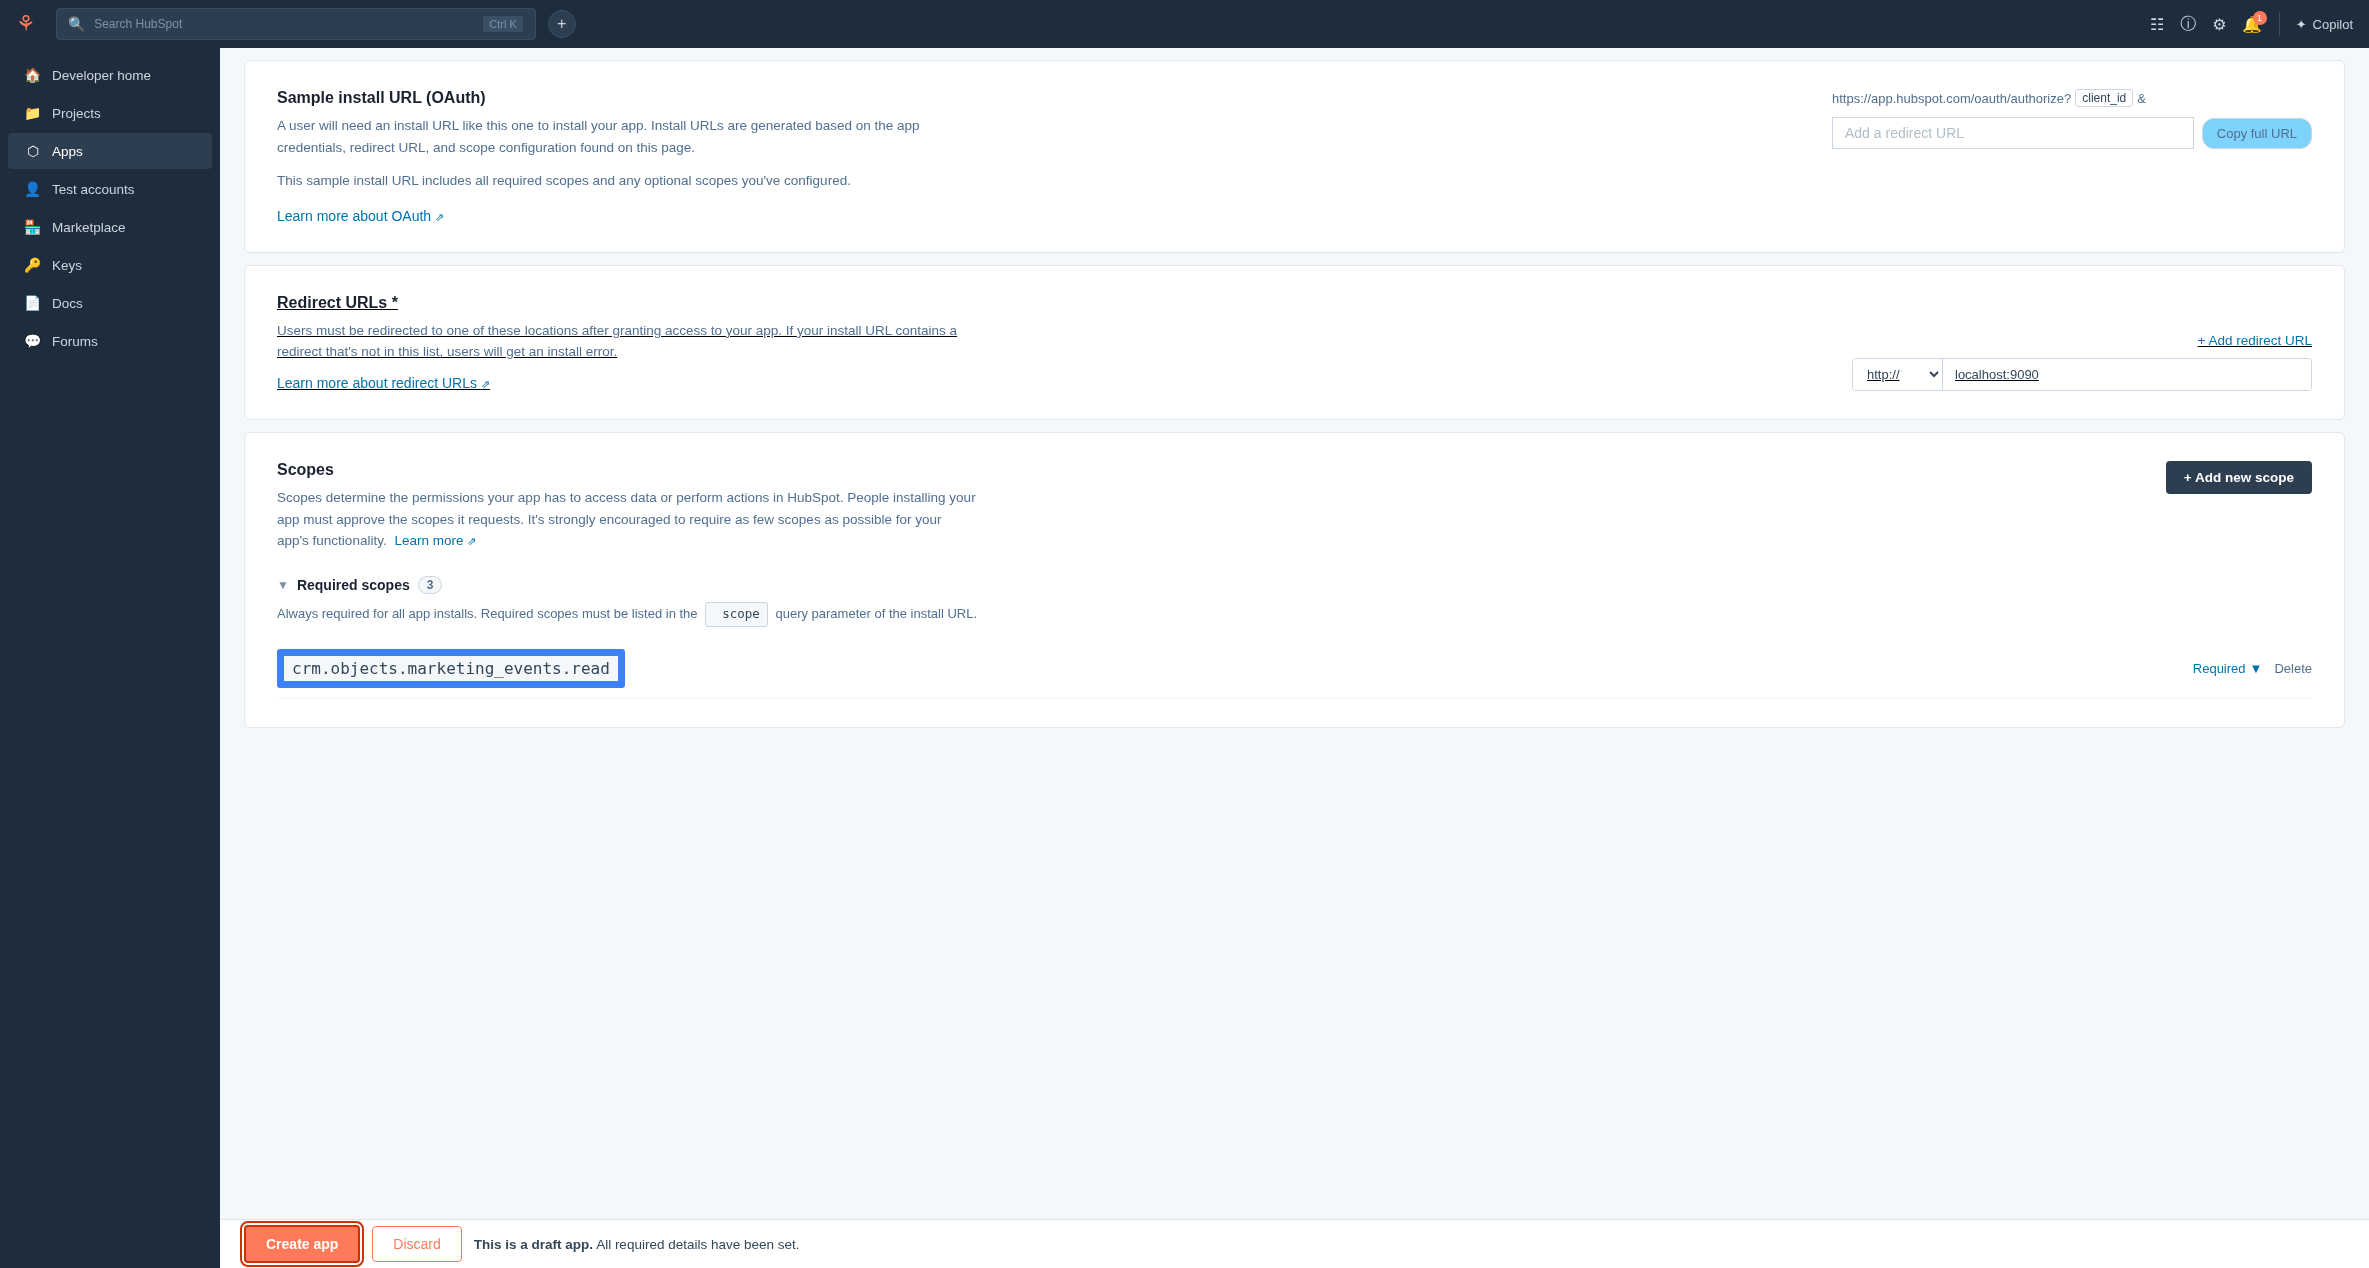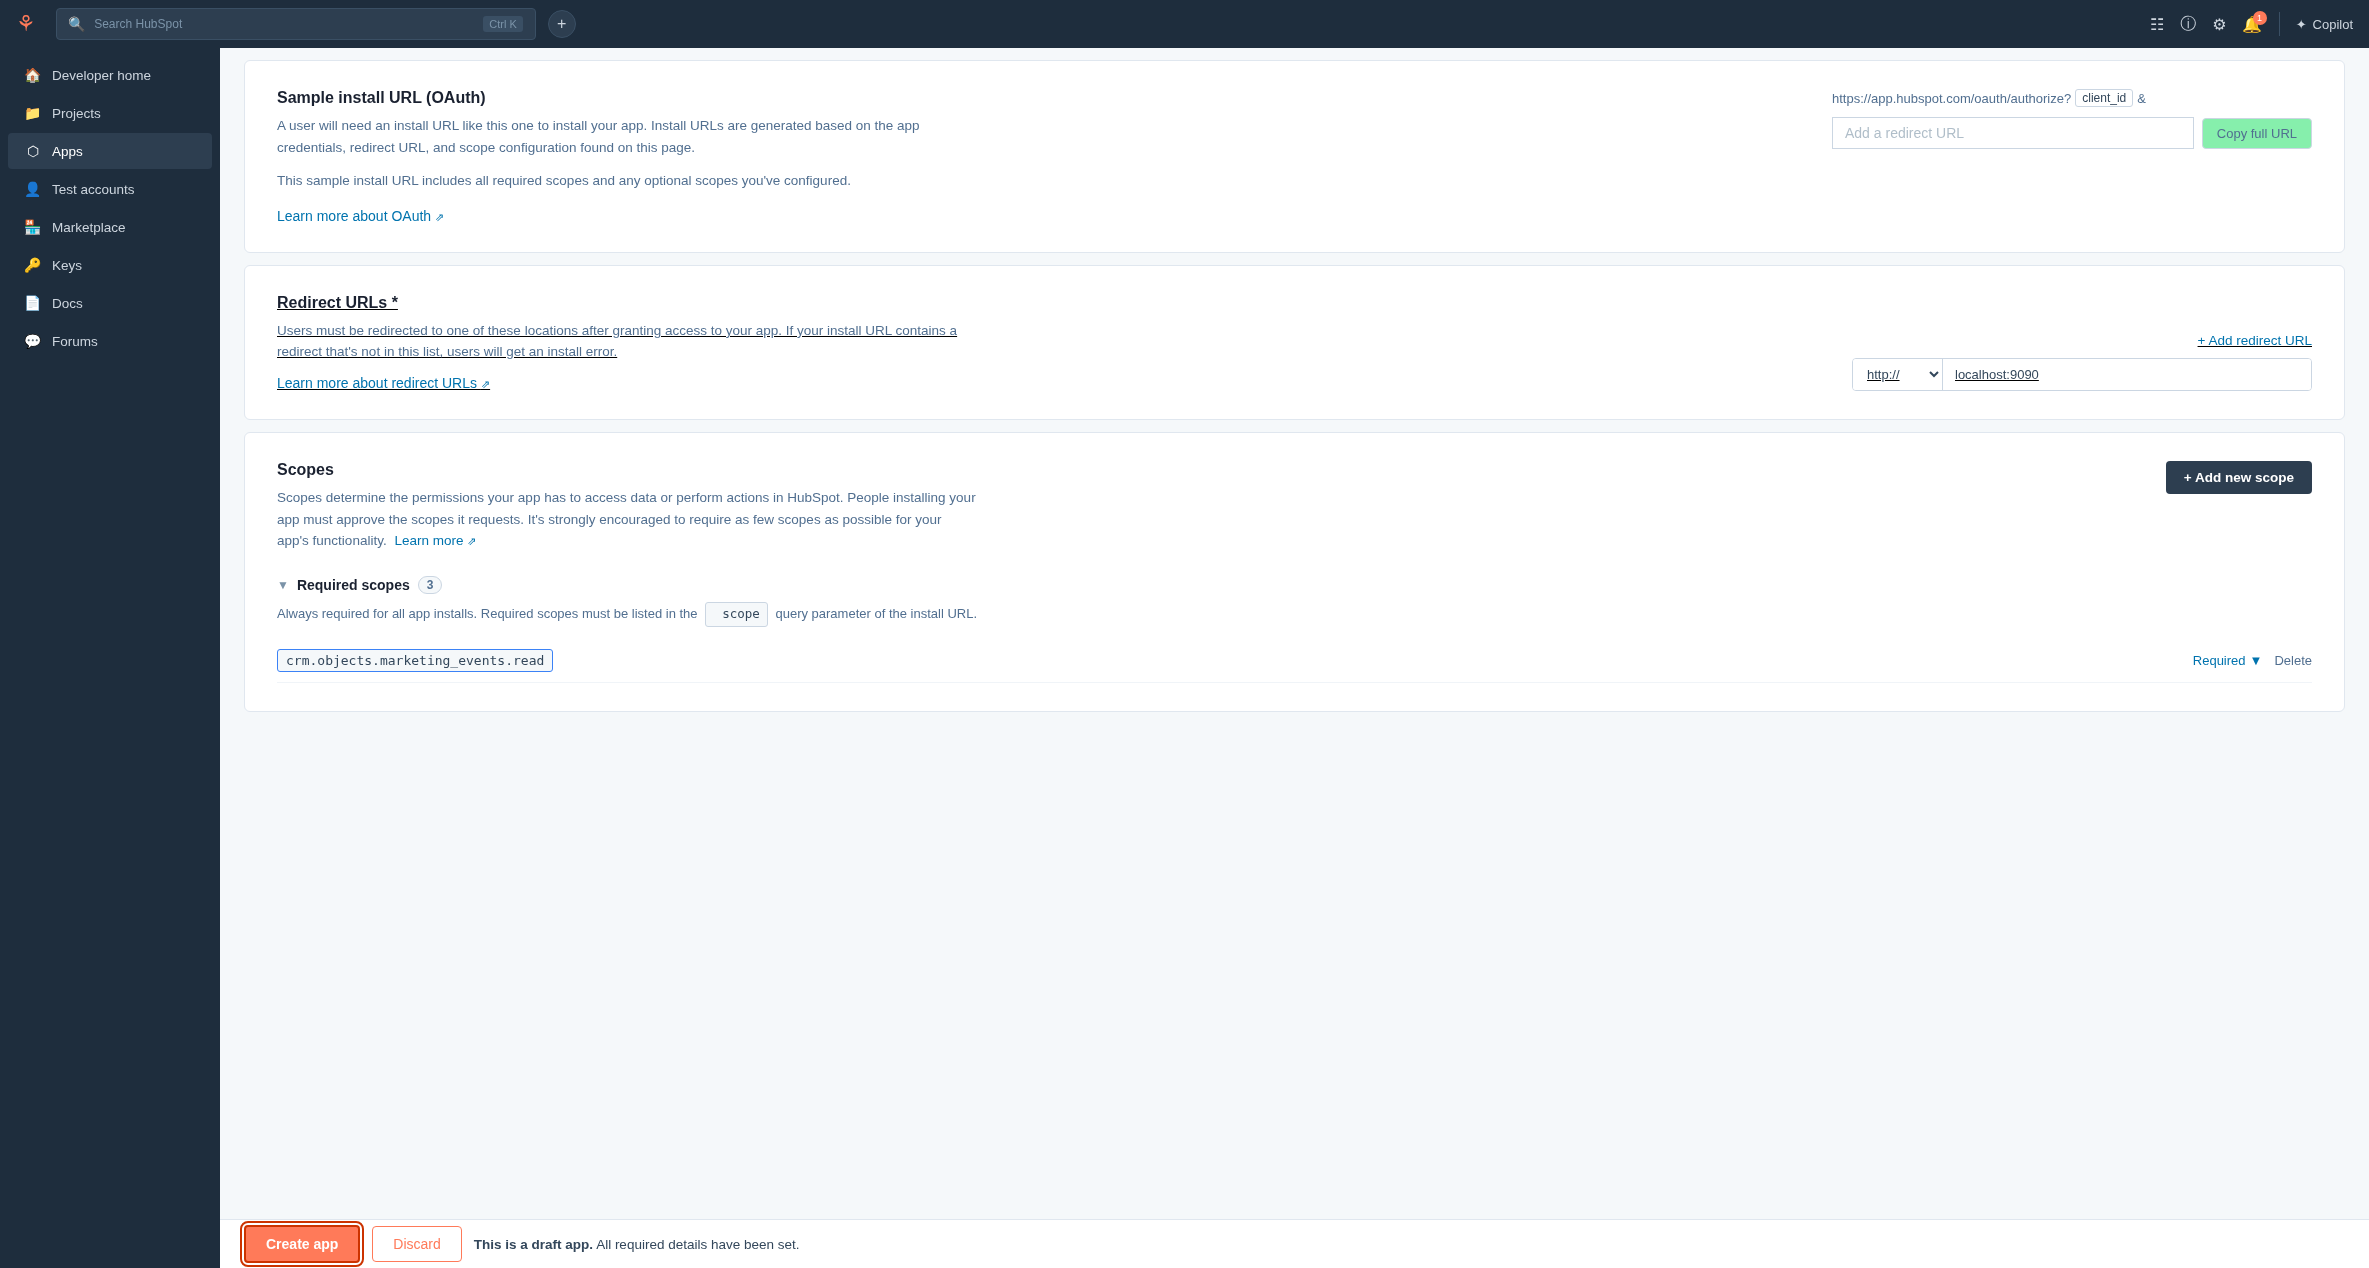--- a/index.html
+++ b/index.html
@@ -185,23 +185,23 @@
       flex: 1;
       border: 1px solid #cbd6e2;
       border-radius: 0;
       padding: 7px 12px;
       font-size: 14px;
       color: #33475b;
       outline: none;
     }
     .redirect-input::placeholder { color: #b0bec9; }
     .copy-btn {
-      background: #86efac;
+      background: #7dd3fc;
       border: 1px solid #cbd6e2;
-      border-radius: 4px;
+      border-radius: 12px;
       padding: 7px 14px;
       font-size: 13px;
       color: #516f90;
       cursor: pointer;
       white-space: nowrap;
     }
 
     
     .redirect-section-inner {
       display: flex;
@@ -309,24 +309,24 @@
     .scope-code { display: inline-block; background: #f5f8fa; border: 1px solid #cbd6e2; border-radius: 3px; padding: 2px 7px; font-family: monospace; font-size: 12.5px; color: #33475b; }
     .scope-row {
       display: flex;
       align-items: center;
       justify-content: space-between;
       padding: 10px 0;
       border-bottom: 1px solid #f0f4f8;
     }
     .scope-row-left .scope-name {
       font-family: monospace;
-      font-size: 13px;
+      font-size: 16px;
       color: #33475b;
       background: #f5f8fa;
-      border: 1px solid #3b82f6;
+      border: 7px solid #3b82f6;
       border-radius: 3px;
       padding: 3px 8px;
       display: inline-block;
     }
     .scope-row-right {
       display: flex;
       align-items: center;
       gap: 12px;
     }
     .required-dropdown {

